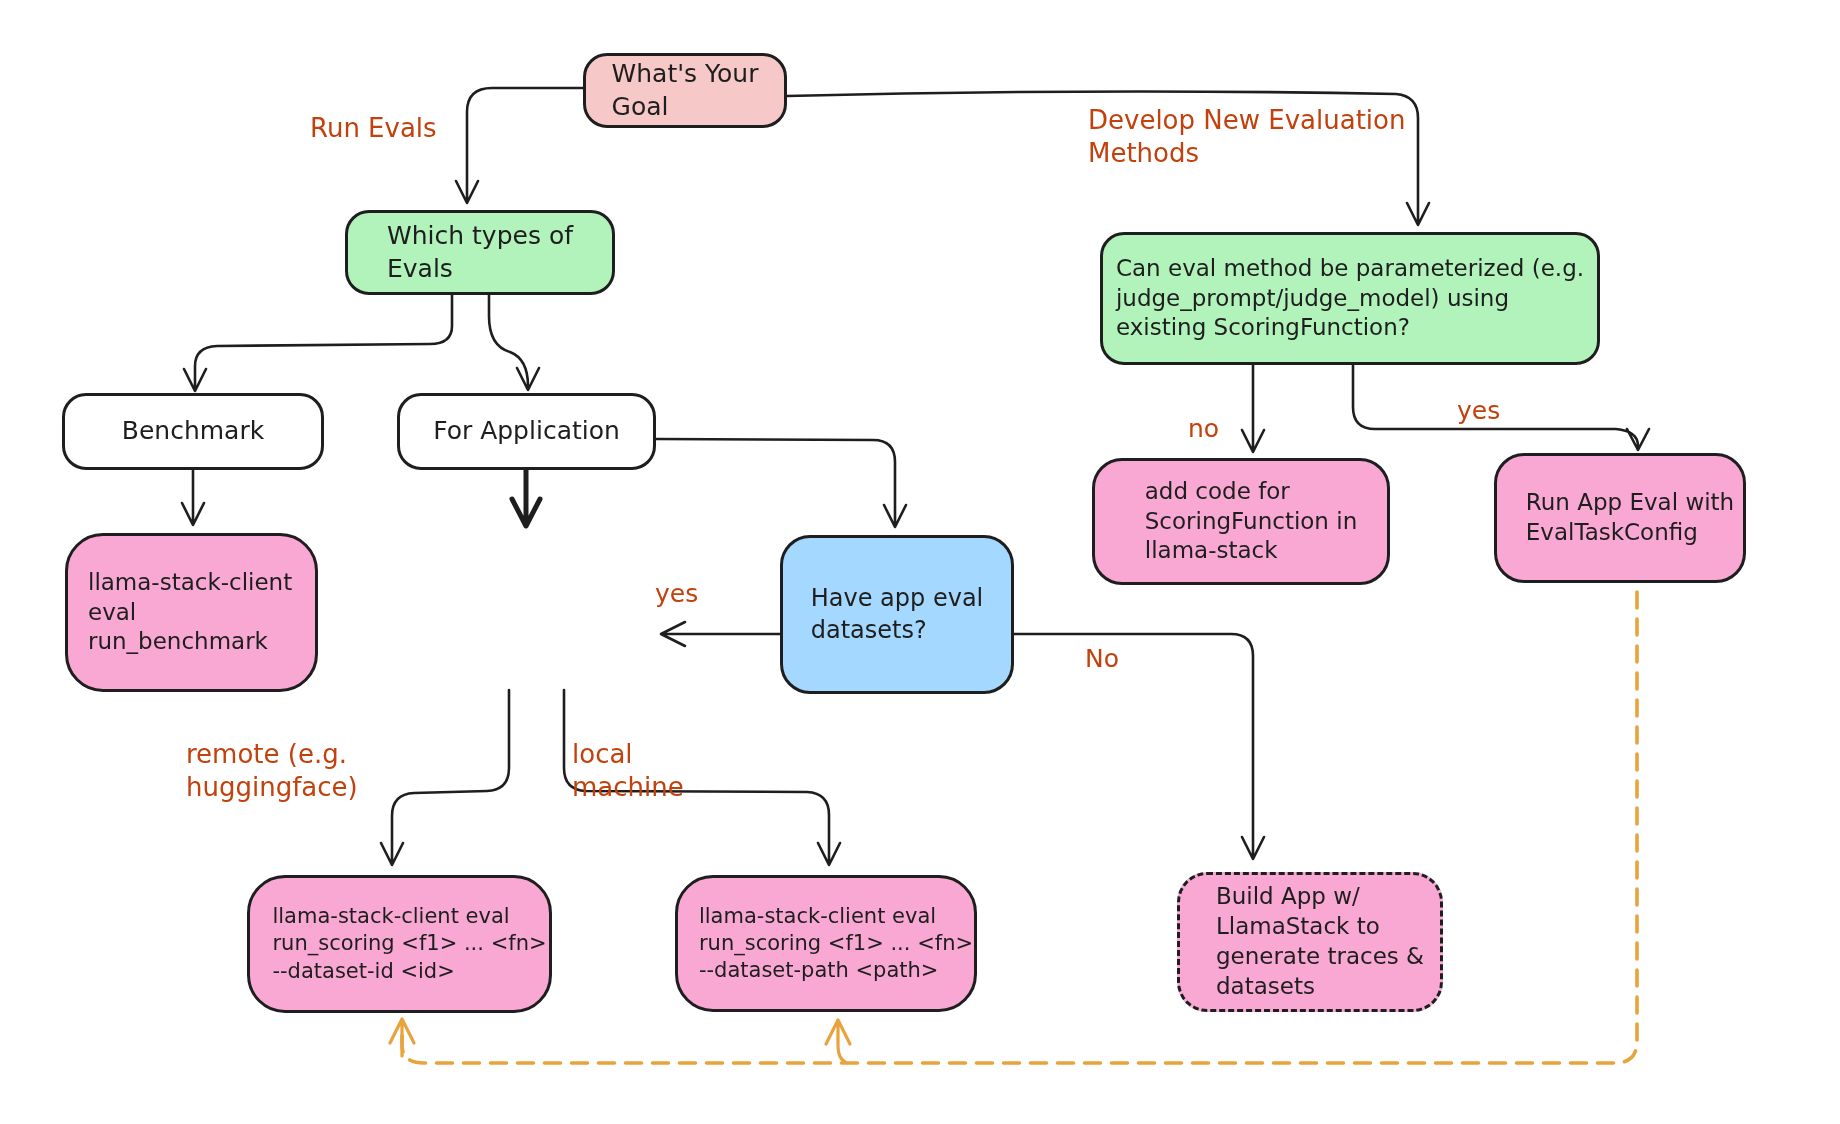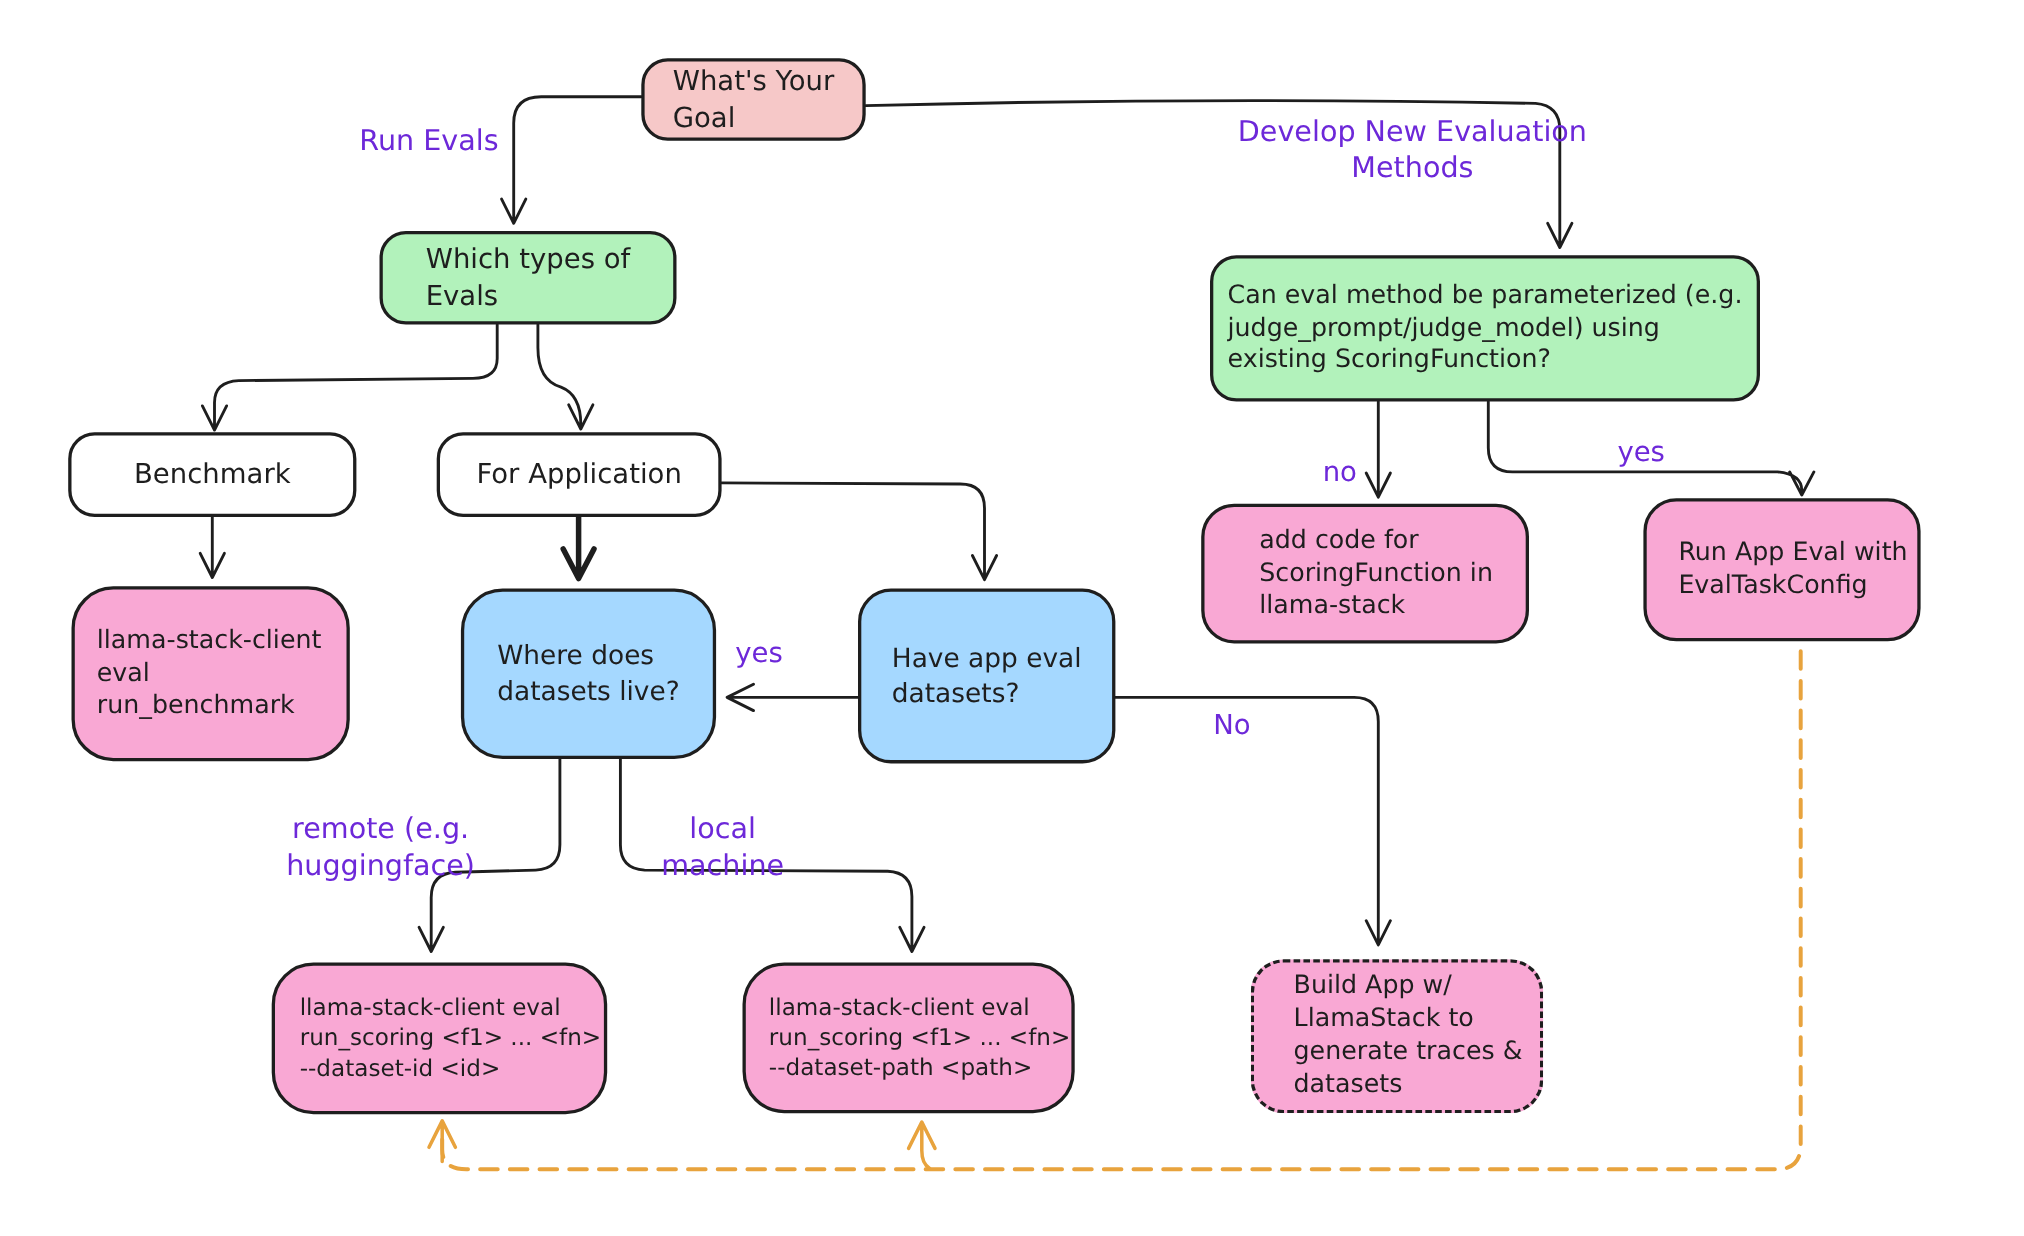--- a/index.html
+++ b/index.html
@@ -16,24 +16,24 @@
     white-space:pre-line;line-height:1.3;background:#ffffff;
   }
   .r-sm{border-radius:24px;}
   .r-md{border-radius:30px;}
   .r-lg{border-radius:38px;}
   .fill-pink{background:#f6c8c8;}
   .fill-green{background:#b2f2bb;}
   .fill-blue{background:#a5d8ff;}
   .fill-yellow{background:#f9a8d4;padding-left:20px;}
   .fill-white{background:#ffffff;}
-  .dashed{border-style:dashed;}
+  .dashed{border-style:dashed;margin-left:40px;}
   .elabel{
-    position:absolute;white-space:pre-line;text-align:center;line-height:1.25;
-    font-size:26px;color:#6d28d9;
+    position:absolute;white-space:pre-line;line-height:1.25;
+    font-size:26px;color:#c2410c;
   }
   .f25{font-size:25px;}
   .f24{font-size:24px;}
   .f23{font-size:23px;}
   .f21{font-size:21px;}
 </style>
 </head>
 <body>
 
 <div class="canvas">
@@ -83,24 +83,20 @@
 
   <div class="node fill-white r-sm f25" style="left:397px;top:393px;width:259px;height:77px;">
     <span>For Application</span>
   </div>
 
   <div class="node fill-yellow r-lg f23" style="left:65px;top:533px;width:253px;height:159px;">
     <span>llama-stack-client
 eval run_benchmark</span>
   </div>
 
-  <div class="node fill-blue r-lg f24" style="left:419px;top:535px;width:232px;height:155px;">
-    <span>Where does
-datasets live?</span>
-  </div>
 
   <div class="node fill-blue r-lg f24" style="left:780px;top:535px;width:234px;height:159px;border-radius:30px;">
     <span>Have app eval
 datasets?</span>
   </div>
 
   <div class="node fill-yellow r-md f23" style="left:1092px;top:458px;width:298px;height:127px;">
     <span>add code for
 ScoringFunction in
 llama-stack</span>

